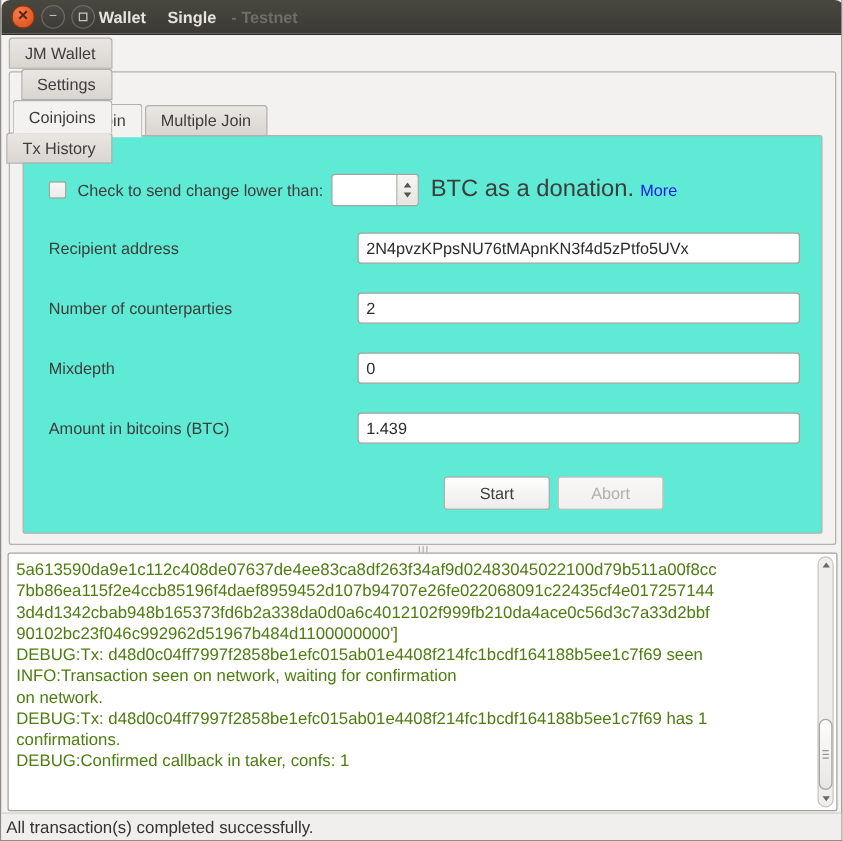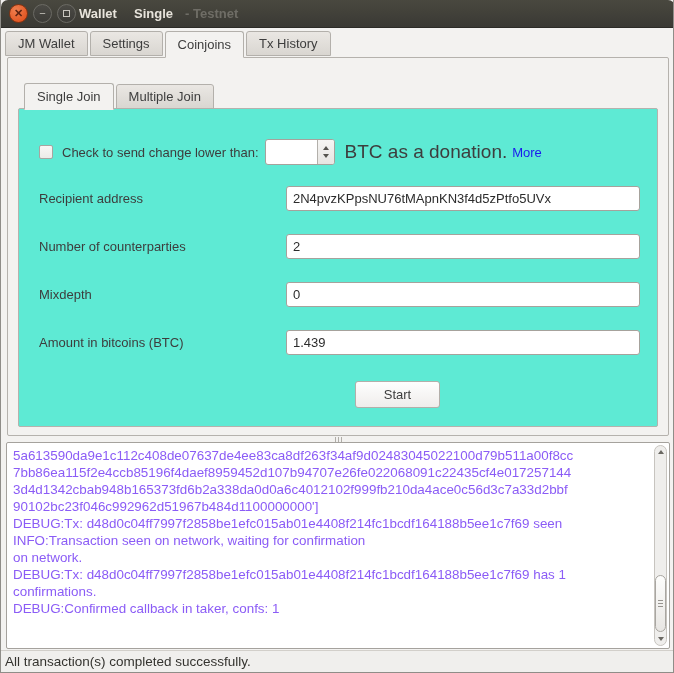--- a/index.html
+++ b/index.html
@@ -24,21 +24,21 @@
   .winbtn.min{left:32px;}
   .winbtn.max{left:56px;}
   .max-glyph{width:7px;height:7px;border:1.5px solid #c9c6bf;display:block;}
   .title-faint{position:absolute;top:0;left:184px;height:28px;line-height:28px;
     font-size:13px;font-weight:bold;color:#6f6d66;}
   .menu-item{position:absolute;top:0;height:28px;line-height:28px;font-size:13px;
     font-weight:bold;color:#e8e4dc;}
   .menu-item.wallet{left:78px;}
   .menu-item.about{left:133px;}
   
-  .main-tabbar{position:absolute;top:30px;left:4px;height:27px;display:flex;align-items:center;z-index:3;}
+  .main-tabbar{position:absolute;top:30px;left:4px;height:27px;display:flex;align-items:flex-end;z-index:3;flex-direction:column;}
   .tab{
     height:25px;line-height:24px;padding:0 12px;font-size:13px;color:#3d3d3d;
     background:linear-gradient(#eae7e3,#d9d6d1);
     border:1px solid #b3b0ab;border-radius:3px 3px 0 0;margin-right:2px;
   }
   .tab.selected{
     height:27px;line-height:26px;background:#f3f2f0;border-bottom:1px solid #f3f2f0;
     margin-bottom:-1px;position:relative;z-index:4;
   }
   
@@ -72,21 +72,21 @@
     font-size:13px;color:#3d3d3d;}
   .btn.disabled{color:#b2afab;background:linear-gradient(#f8f7f5,#f1f0ee);border-color:#c4c1bc;}
   .btn + .btn{margin-left:6px;}
   
   .splitter{position:absolute;top:437px;left:0;width:674px;height:5px;display:flex;justify-content:center;align-items:center;gap:2px;}
   .splitter i{display:block;width:1px;height:5px;background:#b0ada8;}
   
   .log-box{position:absolute;top:442px;left:5px;width:664px;height:207px;
     background:#fff;border:1px solid #a5a29d;border-radius:2px;overflow:hidden;}
   .log-content{position:absolute;left:6px;top:4px;right:20px;bottom:2px;overflow:hidden;}
-  .log-line{font-size:13.4px;line-height:17px;color:#8b5cf6;white-space:nowrap;}
+  .log-line{font-size:13.4px;line-height:17px;color:#4d7c0f;white-space:nowrap;}
   .scroll-track{position:absolute;right:2px;top:2px;bottom:2px;width:13px;
     background:#efeeec;border:1px solid #c7c4bf;border-radius:7px;}
   .scroll-arrow{position:absolute;left:0;width:11px;display:flex;justify-content:center;}
   .scroll-arrow.up{top:4px;}
   .scroll-arrow.down{bottom:4px;}
   .sb-tri-up{width:0;height:0;border-left:3px solid transparent;border-right:3px solid transparent;border-bottom:4px solid #6a6862;}
   .sb-tri-down{width:0;height:0;border-left:3px solid transparent;border-right:3px solid transparent;border-top:4px solid #6a6862;}
   .scroll-thumb{position:absolute;left:0;right:0;bottom:13px;height:57px;
     background:linear-gradient(#fdfdfc,#e8e6e3);border:1px solid #a9a6a1;border-radius:6px;
     display:flex;flex-direction:column;align-items:center;justify-content:center;gap:2px;}
@@ -157,20 +157,21 @@
         <input class="text-input" value="0" style="">
       </div>
 
       <div class="form-row">
         <span class="form-label">Amount in bitcoins (BTC)</span>
         <input class="text-input" value="1.439" style="">
       </div>
 
       <div class="buttons-row">
         <button class="btn">Start</button>
+        <button class="btn disabled" disabled="">Abort</button>
       </div>
 
     </div>
   </div>
 
   <div class="splitter">
       <i></i>
       <i></i>
       <i></i>
     </div>

